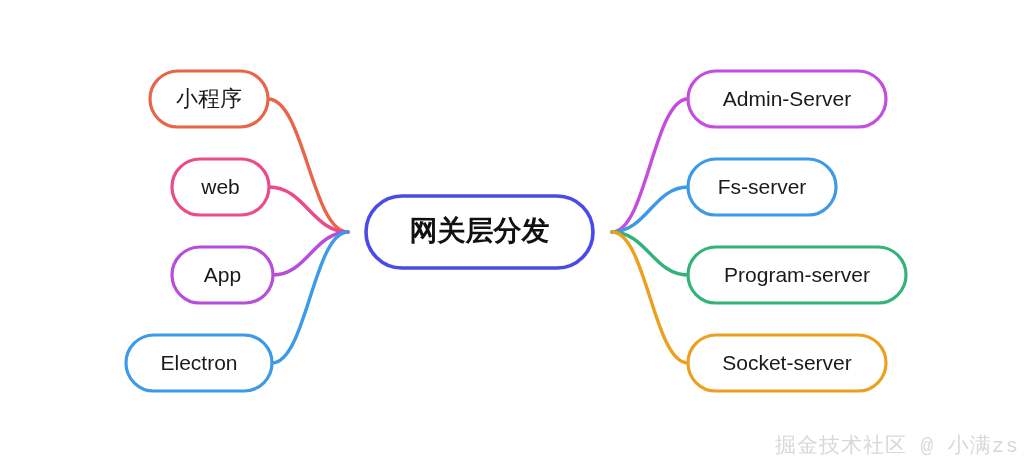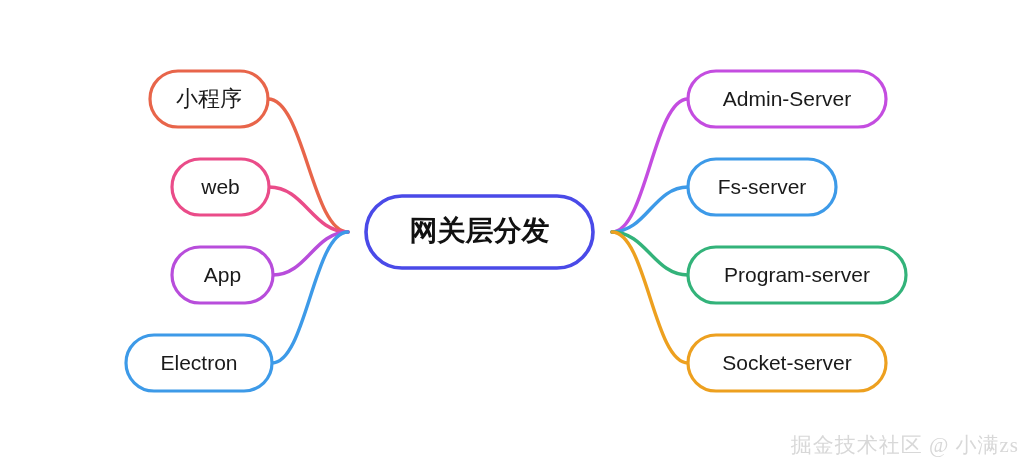--- a/index.html
+++ b/index.html
@@ -48,21 +48,21 @@
   }
   .connector {
     fill: none;
     stroke-width: 3.4;
     stroke-linecap: round;
   }
   .watermark {
     position: absolute;
     right: 14px;
     bottom: 10px;
-    font-family: Liberation Serif, serif;
+    font-family: Liberation Mono, monospace;
     font-size: 21px;
     color: #d8d8d8;
     letter-spacing: 1px;
     white-space: nowrap;
     user-select: none;
   }
 </style>
 </head>
 <body>
 

